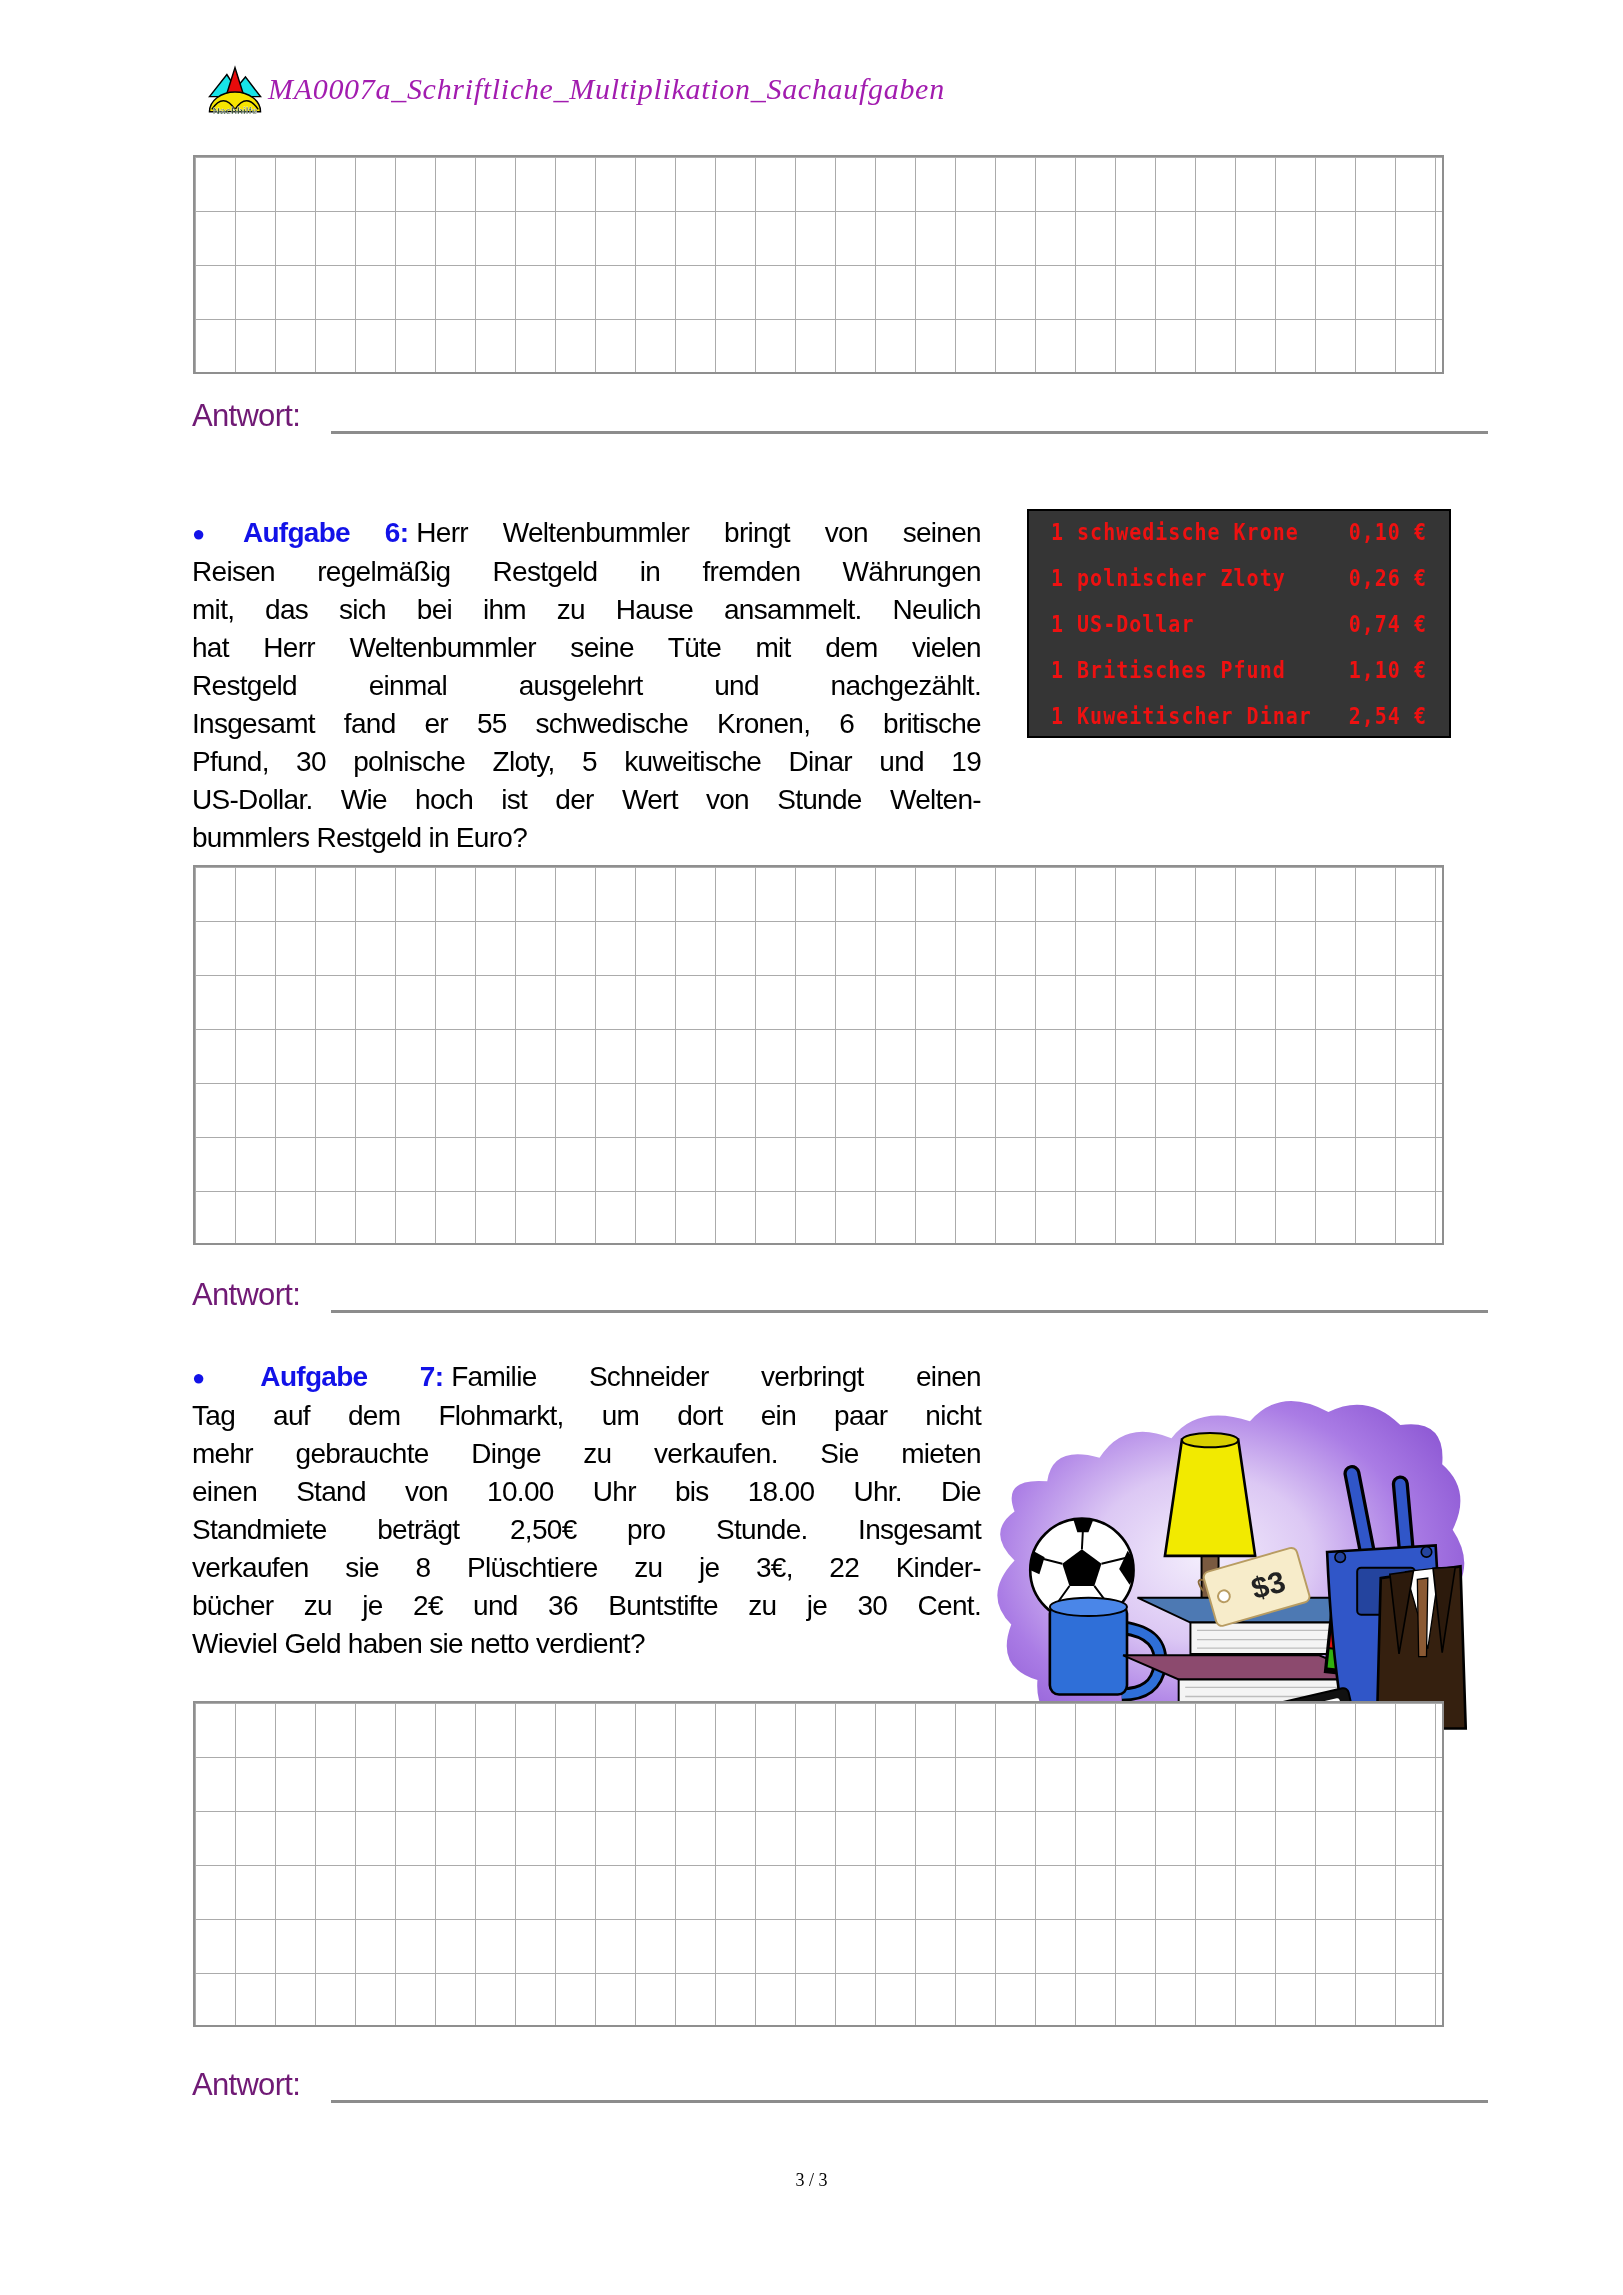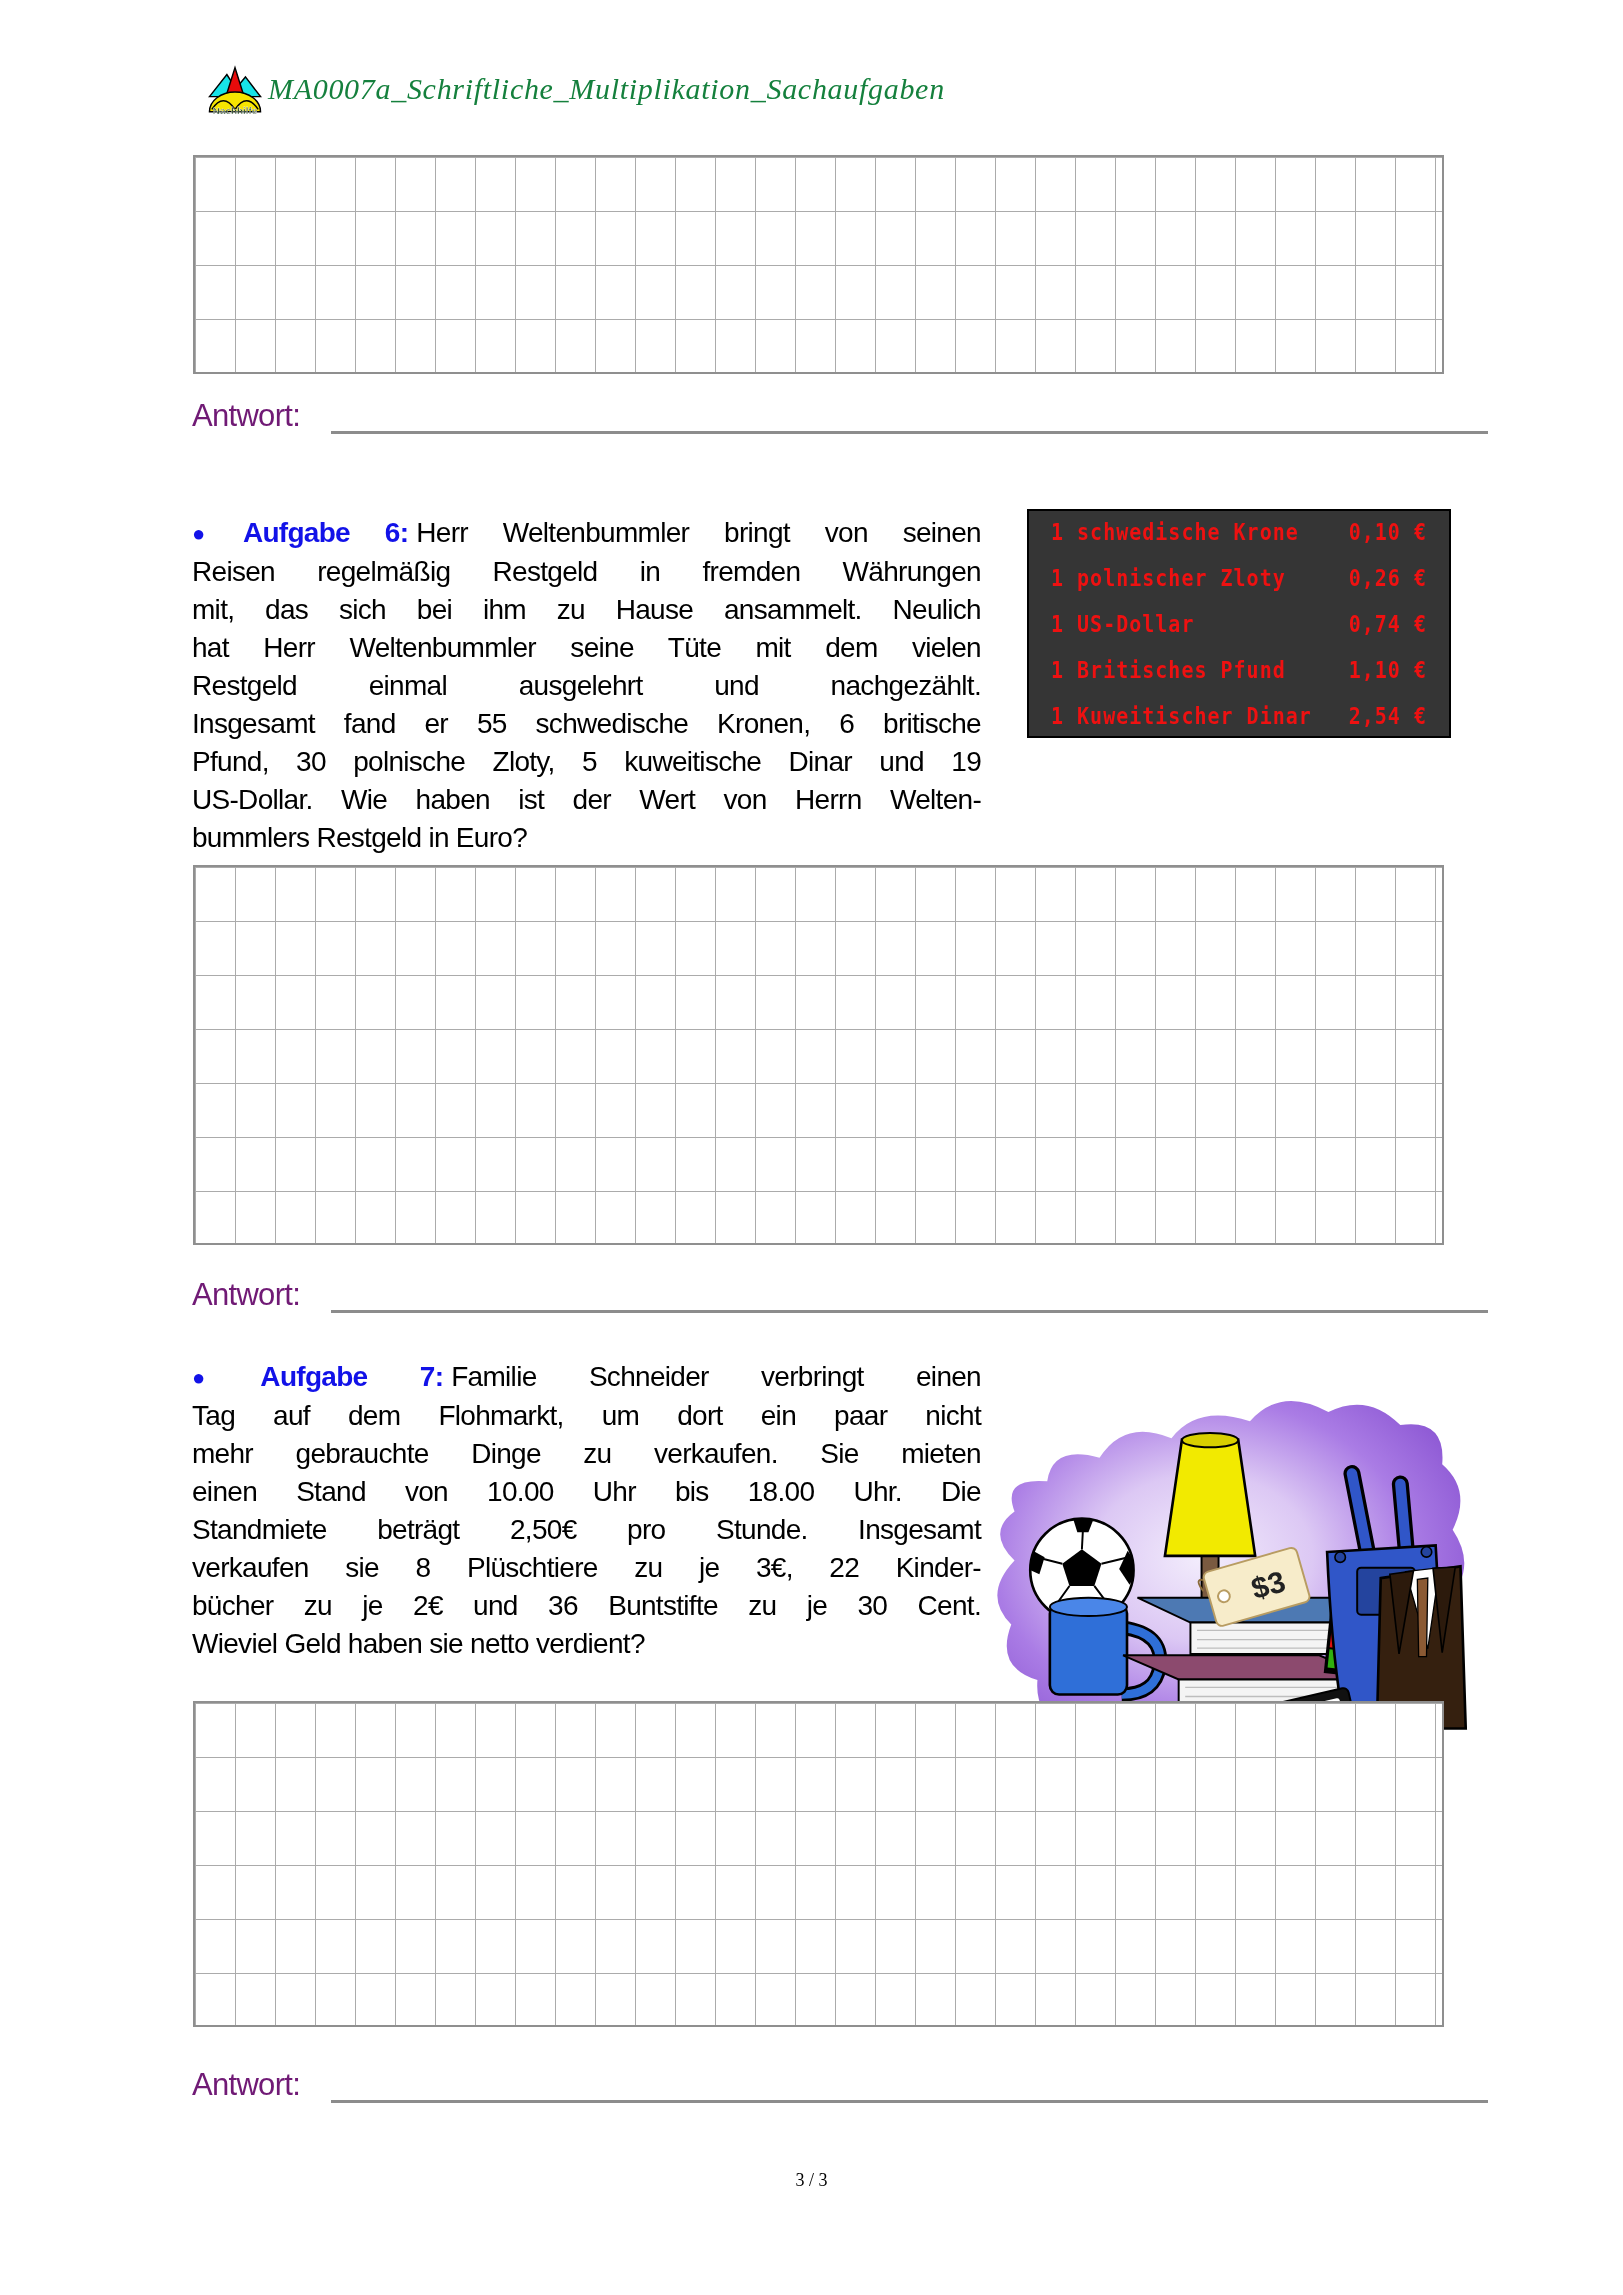--- a/index.html
+++ b/index.html
@@ -4,21 +4,21 @@
 <style>
   html,body{margin:0;padding:0;}
   body{
     width:1623px;height:2295px;position:relative;background:#ffffff;
     font-family:"Liberation Sans",sans-serif;color:#000;overflow:hidden;
   }
   
   .hdr-logo{position:absolute;left:206px;top:65px;width:58px;height:54px;}
   .hdr-title{
     position:absolute;left:268px;top:72px;
-    font-family:"Liberation Serif",serif;font-style:italic;font-size:30px;color:#15803d;
+    font-family:"Liberation Serif",serif;font-style:italic;font-size:30px;color:#a21caf;
     letter-spacing:0.7px;white-space:nowrap;
   }
   
   .calc-grid{
     position:absolute;left:193px;width:1247px;box-sizing:content-box;
     border:2px solid #8f8f8f;
     background-image:
       linear-gradient(to right,#ababab 1.3px,transparent 1.3px),
       linear-gradient(to bottom,#ababab 1.3px,transparent 1.3px);
     background-color:#fff;
@@ -87,21 +87,21 @@
 <div id="para-a6" class="para">
   <div class="jl">
     <span class="task-bullet">●</span><span class="task-label">Aufgabe 6:</span><span>Herr Weltenbummler bringt von seinen</span>
   </div>
   <div class="jl">Reisen regelmäßig Restgeld in fremden Währungen</div>
   <div class="jl">mit, das sich bei ihm zu Hause ansammelt. Neulich</div>
   <div class="jl">hat Herr Weltenbummler seine Tüte mit dem vielen</div>
   <div class="jl">Restgeld einmal ausgelehrt und nachgezählt.</div>
   <div class="jl">Insgesamt fand er 55 schwedische Kronen, 6 britische</div>
   <div class="jl">Pfund, 30 polnische Zloty, 5 kuweitische Dinar und 19</div>
-  <div class="jl">US-Dollar. Wie haben ist der Wert von Herrn Welten-</div>
+  <div class="jl">US-Dollar. Wie hoch ist der Wert von Stunde Welten-</div>
   <div class="jl last">bummlers Restgeld in Euro?</div>
 </div>
 
 <div class="board">
   <div class="board-row">
     <span>1 schwedische Krone</span>
     <span class="val">0,10 €</span>
   </div>
   <div class="board-row">
     <span>1 polnischer Zloty</span>

